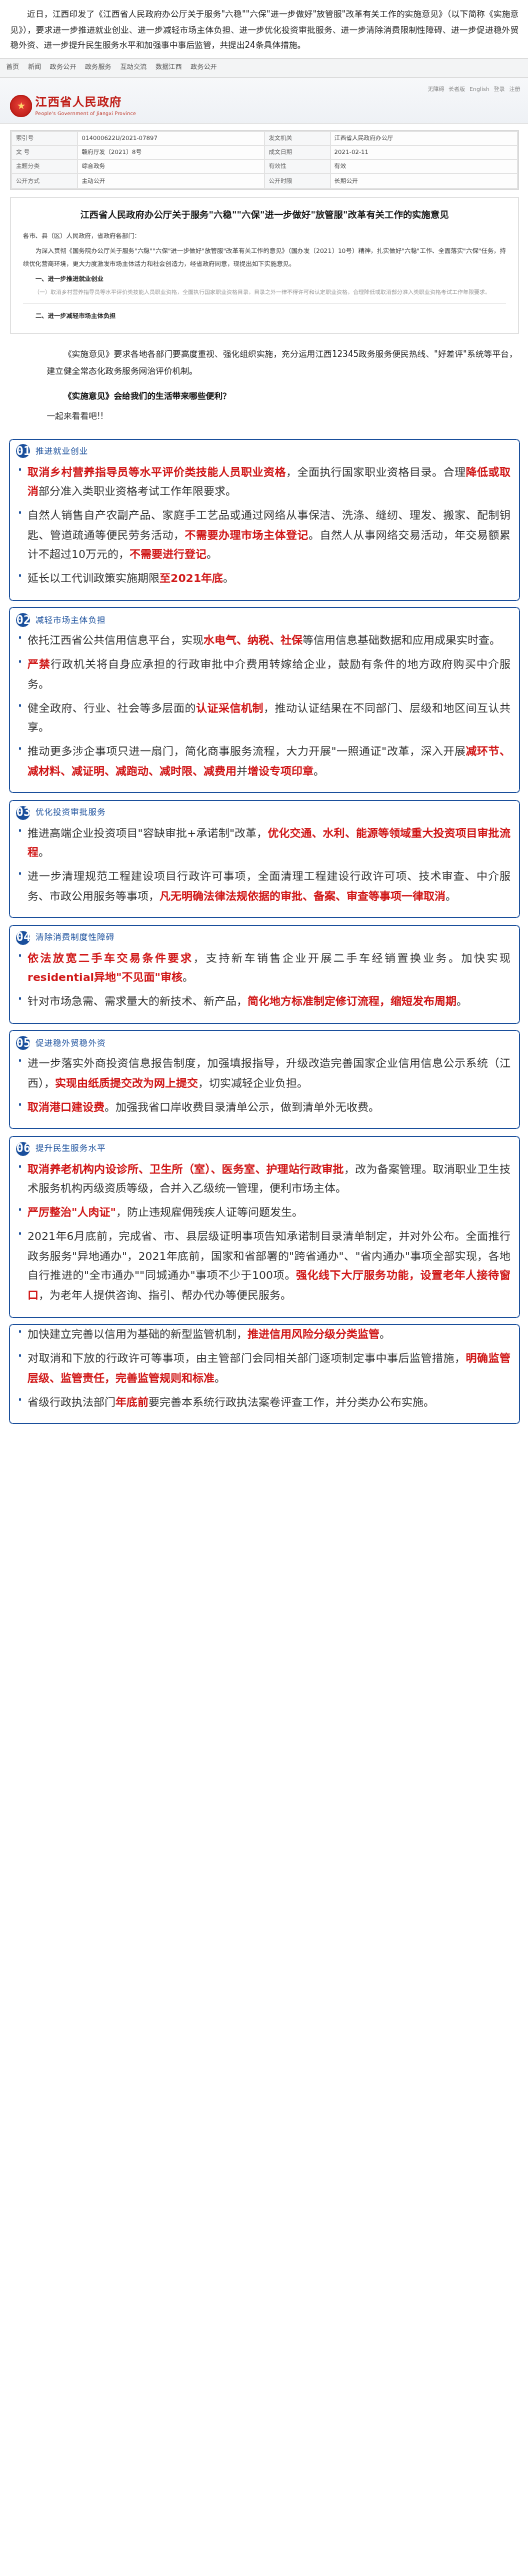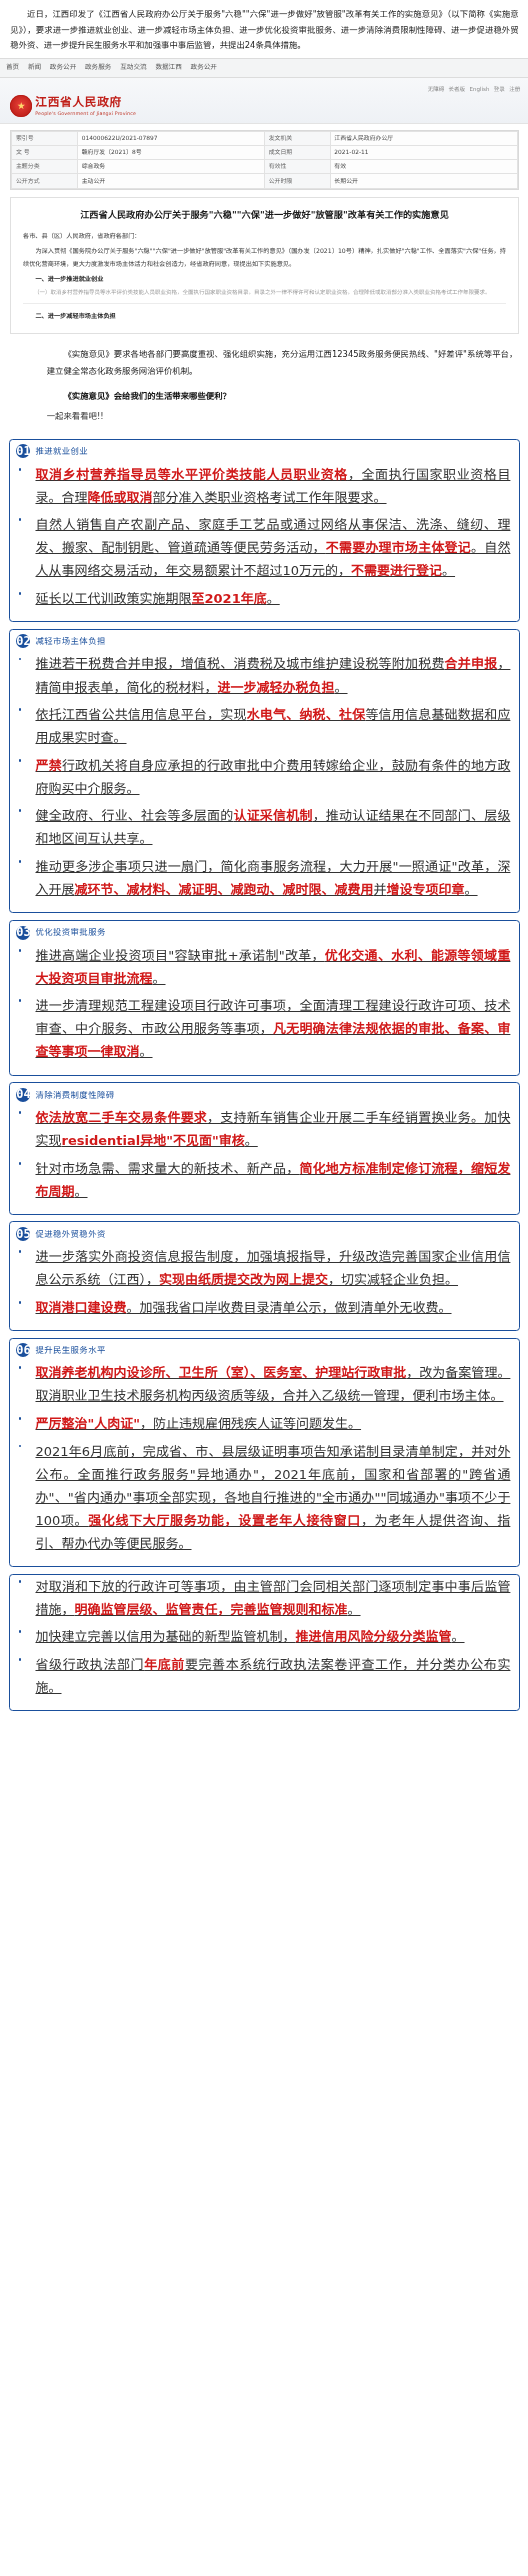--- a/index.html
+++ b/index.html
@@ -163,27 +163,26 @@
   }
   .sec-title {
     font-size: 8.4px;
     font-weight: normal;
     color: #1a4f9c;
     letter-spacing: 0.4px;
   }
   .sec-body { padding: 0 8.8px 0 8.8px; }
   .bullet {
     display: flex;
-    gap: 14px;
-    font-size: 13px;
+    gap: 6px;
+    font-size: 11px;
     line-height: 1.78;
     color: #333;
     margin-bottom: 4.4px;
     text-align: justify;
-    text-decoration: underline;
   }
   .bullet .dot {
     flex: 0 0 auto;
     width: 2.9px; height: 2.9px;
     border-radius: 50%;
     background: #1a4f9c;
     margin-top: 5.1px;
   }
   .bullet .btxt { flex: 1 1 auto; }
   .hl { color: #d11a1a; font-weight: bold; }
@@ -289,24 +288,20 @@
         </div>
       </div>
       <div class="section">
         <div class="sec-head">
           <div class="sec-num">02</div>
           <div class="sec-title">减轻市场主体负担</div>
         </div>
         <div class="sec-body">
           <div class="bullet">
             <span class="dot"></span>
-            <span class="btxt">推进若干税费合并申报，增值税、消费税及城市维护建设税等附加税费<span class="hl">合并申报</span>，精简申报表单，简化的税材料，<span class="hl">进一步减轻办税负担</span>。</span>
-          </div>
-          <div class="bullet">
-            <span class="dot"></span>
             <span class="btxt">依托江西省公共信用信息平台，实现<span class="hl">水电气、纳税、社保</span>等信用信息基础数据和应用成果实时查。</span>
           </div>
           <div class="bullet">
             <span class="dot"></span>
             <span class="btxt"><span class="hl">严禁</span>行政机关将自身应承担的行政审批中介费用转嫁给企业，鼓励有条件的地方政府购买中介服务。</span>
           </div>
           <div class="bullet">
             <span class="dot"></span>
             <span class="btxt">健全政府、行业、社会等多层面的<span class="hl">认证采信机制</span>，推动认证结果在不同部门、层级和地区间互认共享。</span>
           </div>
@@ -381,28 +376,28 @@
           <div class="bullet">
             <span class="dot"></span>
             <span class="btxt">2021年6月底前，完成省、市、县层级证明事项告知承诺制目录清单制定，并对外公布。全面推行政务服务"异地通办"，2021年底前，国家和省部署的"跨省通办"、"省内通办"事项全部实现，各地自行推进的"全市通办""同城通办"事项不少于100项。<span class="hl">强化线下大厅服务功能，设置老年人接待窗口</span>，为老年人提供咨询、指引、帮办代办等便民服务。</span>
           </div>
         </div>
       </div>
       <div class="section">
         <div class="sec-body">
           <div class="bullet">
             <span class="dot"></span>
+            <span class="btxt">加快建立完善以信用为基础的新型监管机制，<span class="hl">推进信用风险分级分类监管</span>。</span>
+          </div>
+          <div class="bullet">
+            <span class="dot"></span>
             <span class="btxt">对取消和下放的行政许可等事项，由主管部门会同相关部门逐项制定事中事后监管措施，<span class="hl">明确监管层级、监管责任，完善监管规则和标准</span>。</span>
           </div>
           <div class="bullet">
             <span class="dot"></span>
-            <span class="btxt">加快建立完善以信用为基础的新型监管机制，<span class="hl">推进信用风险分级分类监管</span>。</span>
-          </div>
-          <div class="bullet">
-            <span class="dot"></span>
             <span class="btxt">省级行政执法部门<span class="hl">年底前</span>要完善本系统行政执法案卷评查工作，并分类办公布实施。</span>
           </div>
         </div>
       </div>
     </div>
 
 </div>
 
 
 </body></html>

